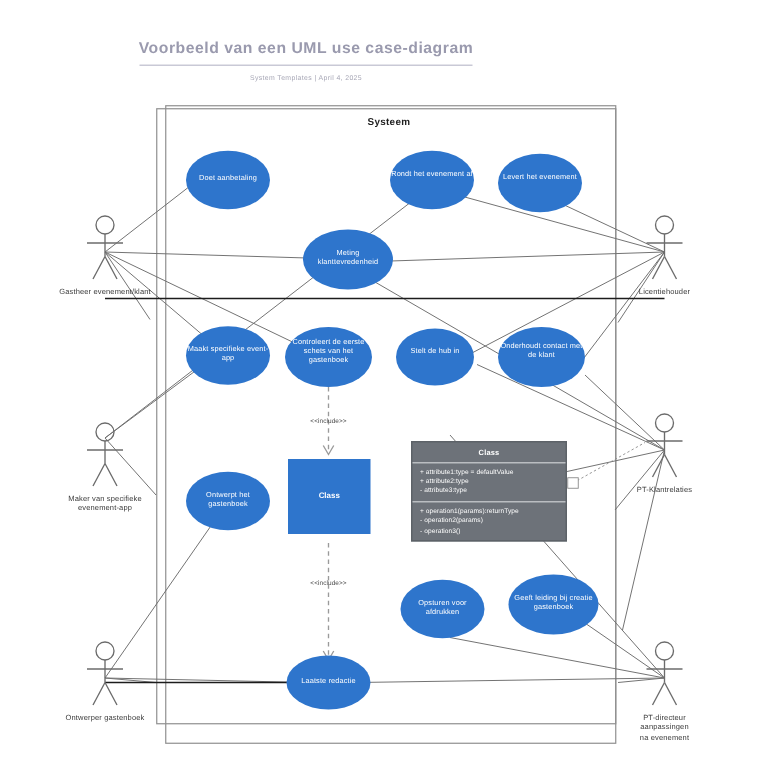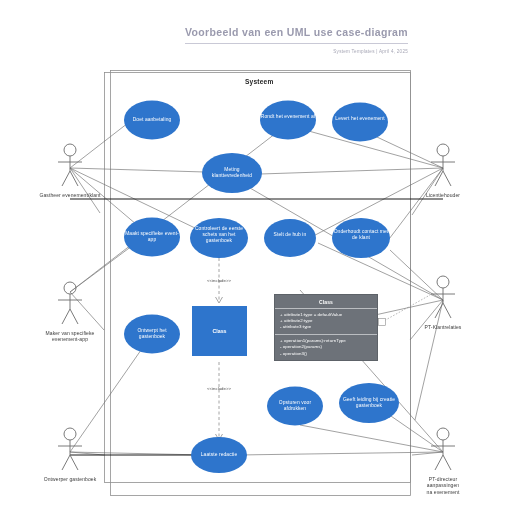--- a/index.html
+++ b/index.html
@@ -14,21 +14,21 @@
     background: #ffffff;
     font-family: "Liberation Sans", sans-serif;
     overflow: hidden;
   }
 
   
   #header {
     position: absolute;
     left: 0; top: 22px;
     width: 408px;
-    text-align: right;
+    text-align: center;
   }
   #doc-title {
     font-size: 10.5px;
     font-weight: bold;
     color: #9a9aae;
     letter-spacing: 0.35px;
     padding-bottom: 4px;
     display: inline-block;
     border-bottom: 1px solid #c9c9d6;
     line-height: 13px;

